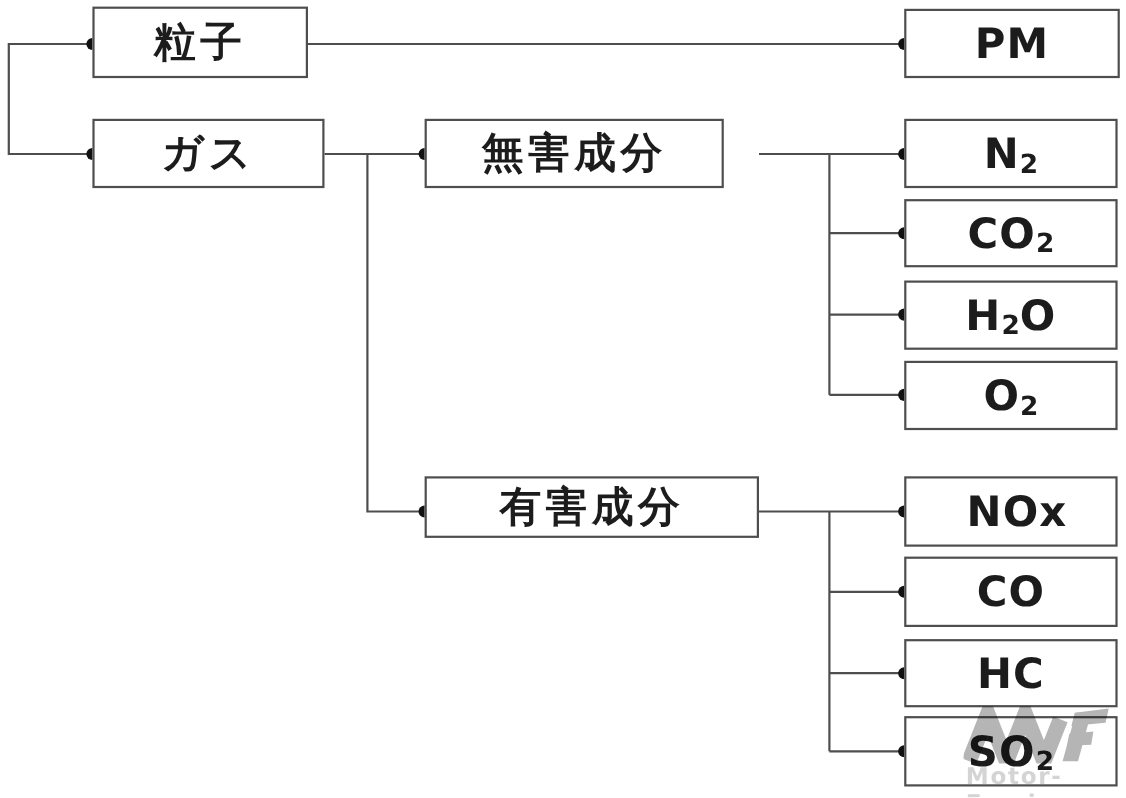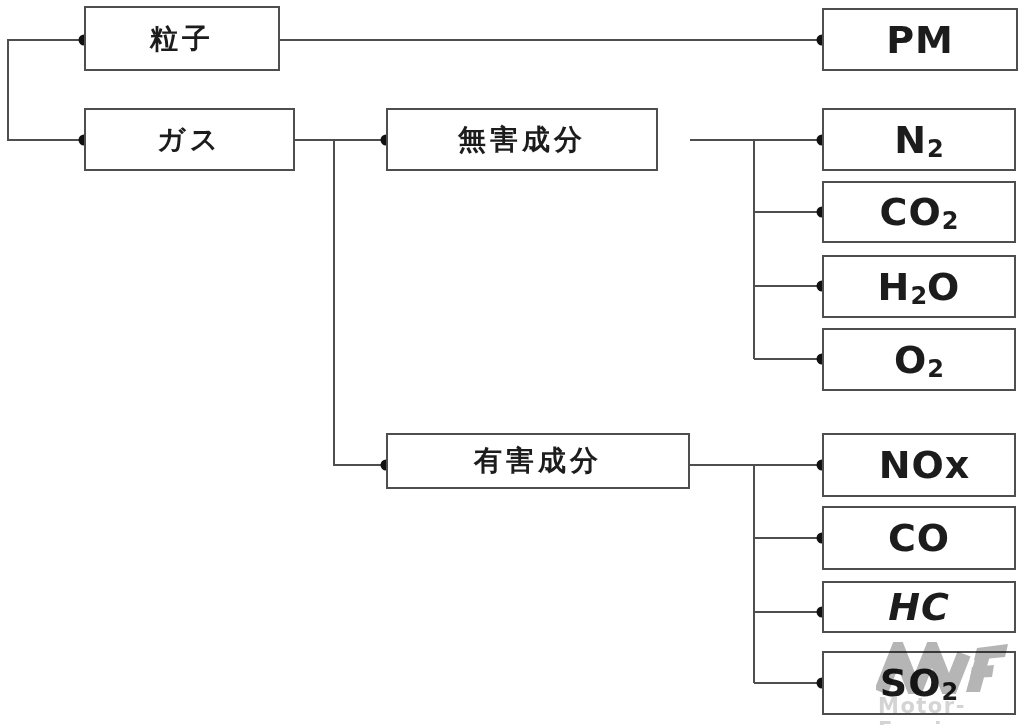--- a/index.html
+++ b/index.html
@@ -21,41 +21,41 @@
     box-sizing: border-box;
     border: 2px solid #4e4e4e;
     background: #ffffff;
     display: flex;
     align-items: center;
     justify-content: center;
     font-weight: bold;
     color: #1c1c1c;
     white-space: nowrap;
   }
-  .node.jp   { font-size: 28px; letter-spacing: 4px; }
+  .node.jp   { font-size: 38px; letter-spacing: 4px; }
   .node.chem { font-size: 38px; letter-spacing: 1px; }
   .node .sub {
     display: inline-block;
     font-size: 24px;
     transform: translateY(9px);
     letter-spacing: 0;
   }
   
   .n-particle { left: 84px;  top: 6px;   width: 196px; height: 65px; }
   .n-gas      { left: 84px;  top: 108px; width: 211px; height: 63px; }
   .n-harmless { left: 386px; top: 108px; width: 272px; height: 63px; }
   .n-harmful  { left: 386px; top: 433px; width: 304px; height: 56px; }
   .n-pm  { left: 822px; top: 8px;   width: 196px; height: 63px; }
   .n-n2  { left: 822px; top: 108px; width: 194px; height: 63px; }
   .n-co2 { left: 822px; top: 181px; width: 194px; height: 62px; }
   .n-h2o { left: 822px; top: 255px; width: 194px; height: 63px; }
   .n-o2  { left: 822px; top: 328px; width: 194px; height: 63px; }
   .n-nox { left: 822px; top: 433px; width: 194px; height: 64px; padding-left: 11px; }
   .n-co  { left: 822px; top: 506px; width: 194px; height: 64px; }
-  .n-hc  { left: 822px; top: 581px; width: 194px; height: 52px; font-style: italic; }
+  .n-hc  { left: 822px; top: 581px; width: 194px; height: 62px; }
   .n-so2 { left: 822px; top: 651px; width: 194px; height: 64px; }
 
   #watermark {
     position: absolute;
     left: 876px; top: 642px;
     width: 140px; height: 76px;
     mix-blend-mode: multiply;
     pointer-events: none;
   }
   #watermark .wm-text {

